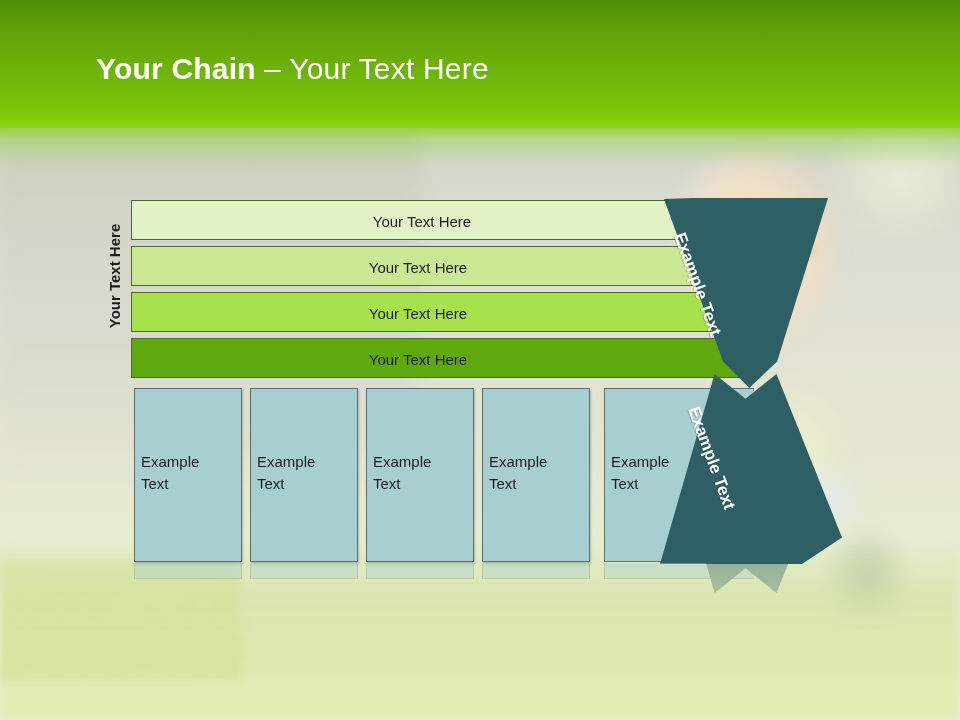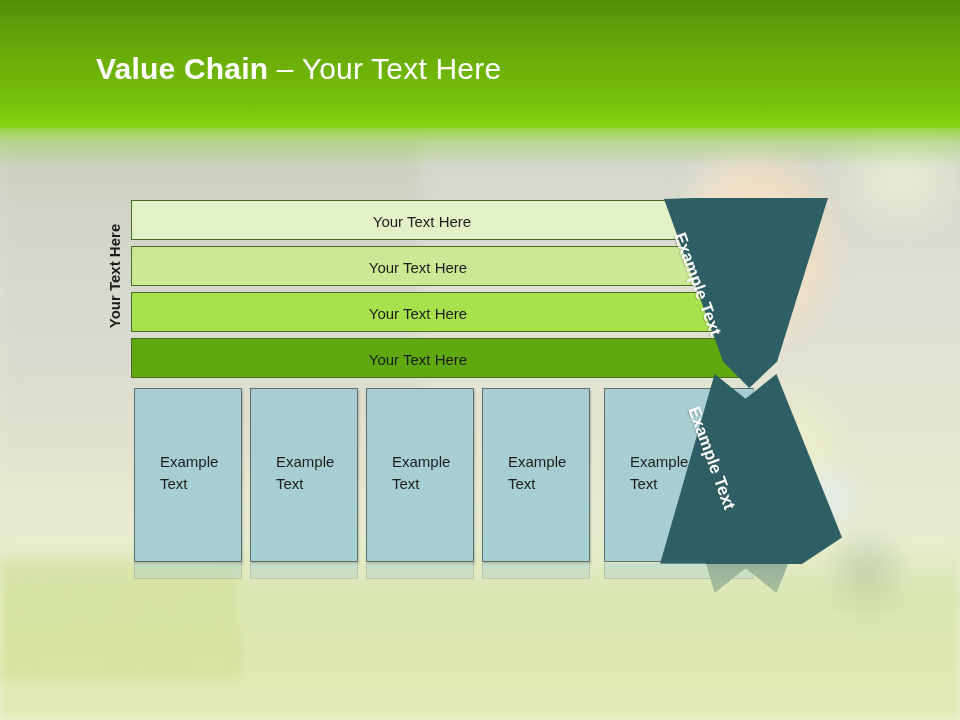--- a/index.html
+++ b/index.html
@@ -102,21 +102,21 @@
   .bar2 .bar-text,.bar3 .bar-text,.bar4 .bar-text{width:572px;}
 
   
   .bbox{
     position:absolute;top:388px;height:174px;
     background:#a7cfd2;
     border:1px solid #5c6e70;
     box-sizing:border-box;
     box-shadow:1px 2px 2px rgba(60,70,60,.28);
     font-size:15px;color:#1d1d1d;
-    padding:62px 0 0 25px;
+    padding:62px 0 0 6px;
     line-height:22px;
   }
   .bbox5{clip-path:polygon(0 0, 100% 0, 73% 100%, 0 100%);width:150px;}
 
   
   .arrow{position:absolute;}
   .arrow-top{
     left:664px;top:198px;width:164px;height:190px;
     background:#2e5f64;
     clip-path:polygon(18% 0%, 100% 0%, 69% 86%, 52% 100%, 36% 86%, 0% 0.5%);
@@ -176,21 +176,21 @@
   <div class="bg-left-wash"></div>
   <div class="bg-child"></div>
   <div class="bg-eye"></div>
   <div class="bg-grass"></div>
   <div class="bg-grass-left"></div>
 
   <div class="header"></div>
   <div class="header-fade"></div>
 
   <div class="title">
-    <b>Value Chain</b><span class="light"> – </span><span class="light">Your Text Here</span>
+    <b>Your Chain</b><span class="light"> – </span><span class="light">Your Text Here</span>
   </div>
 
   <div class="vlabel">Your Text Here</div>
 
   <div class="bar bar1">
     <div class="bar-text">Your Text Here</div>
   </div>
   <div class="bar bar2">
     <div class="bar-text">Your Text Here</div>
   </div>

